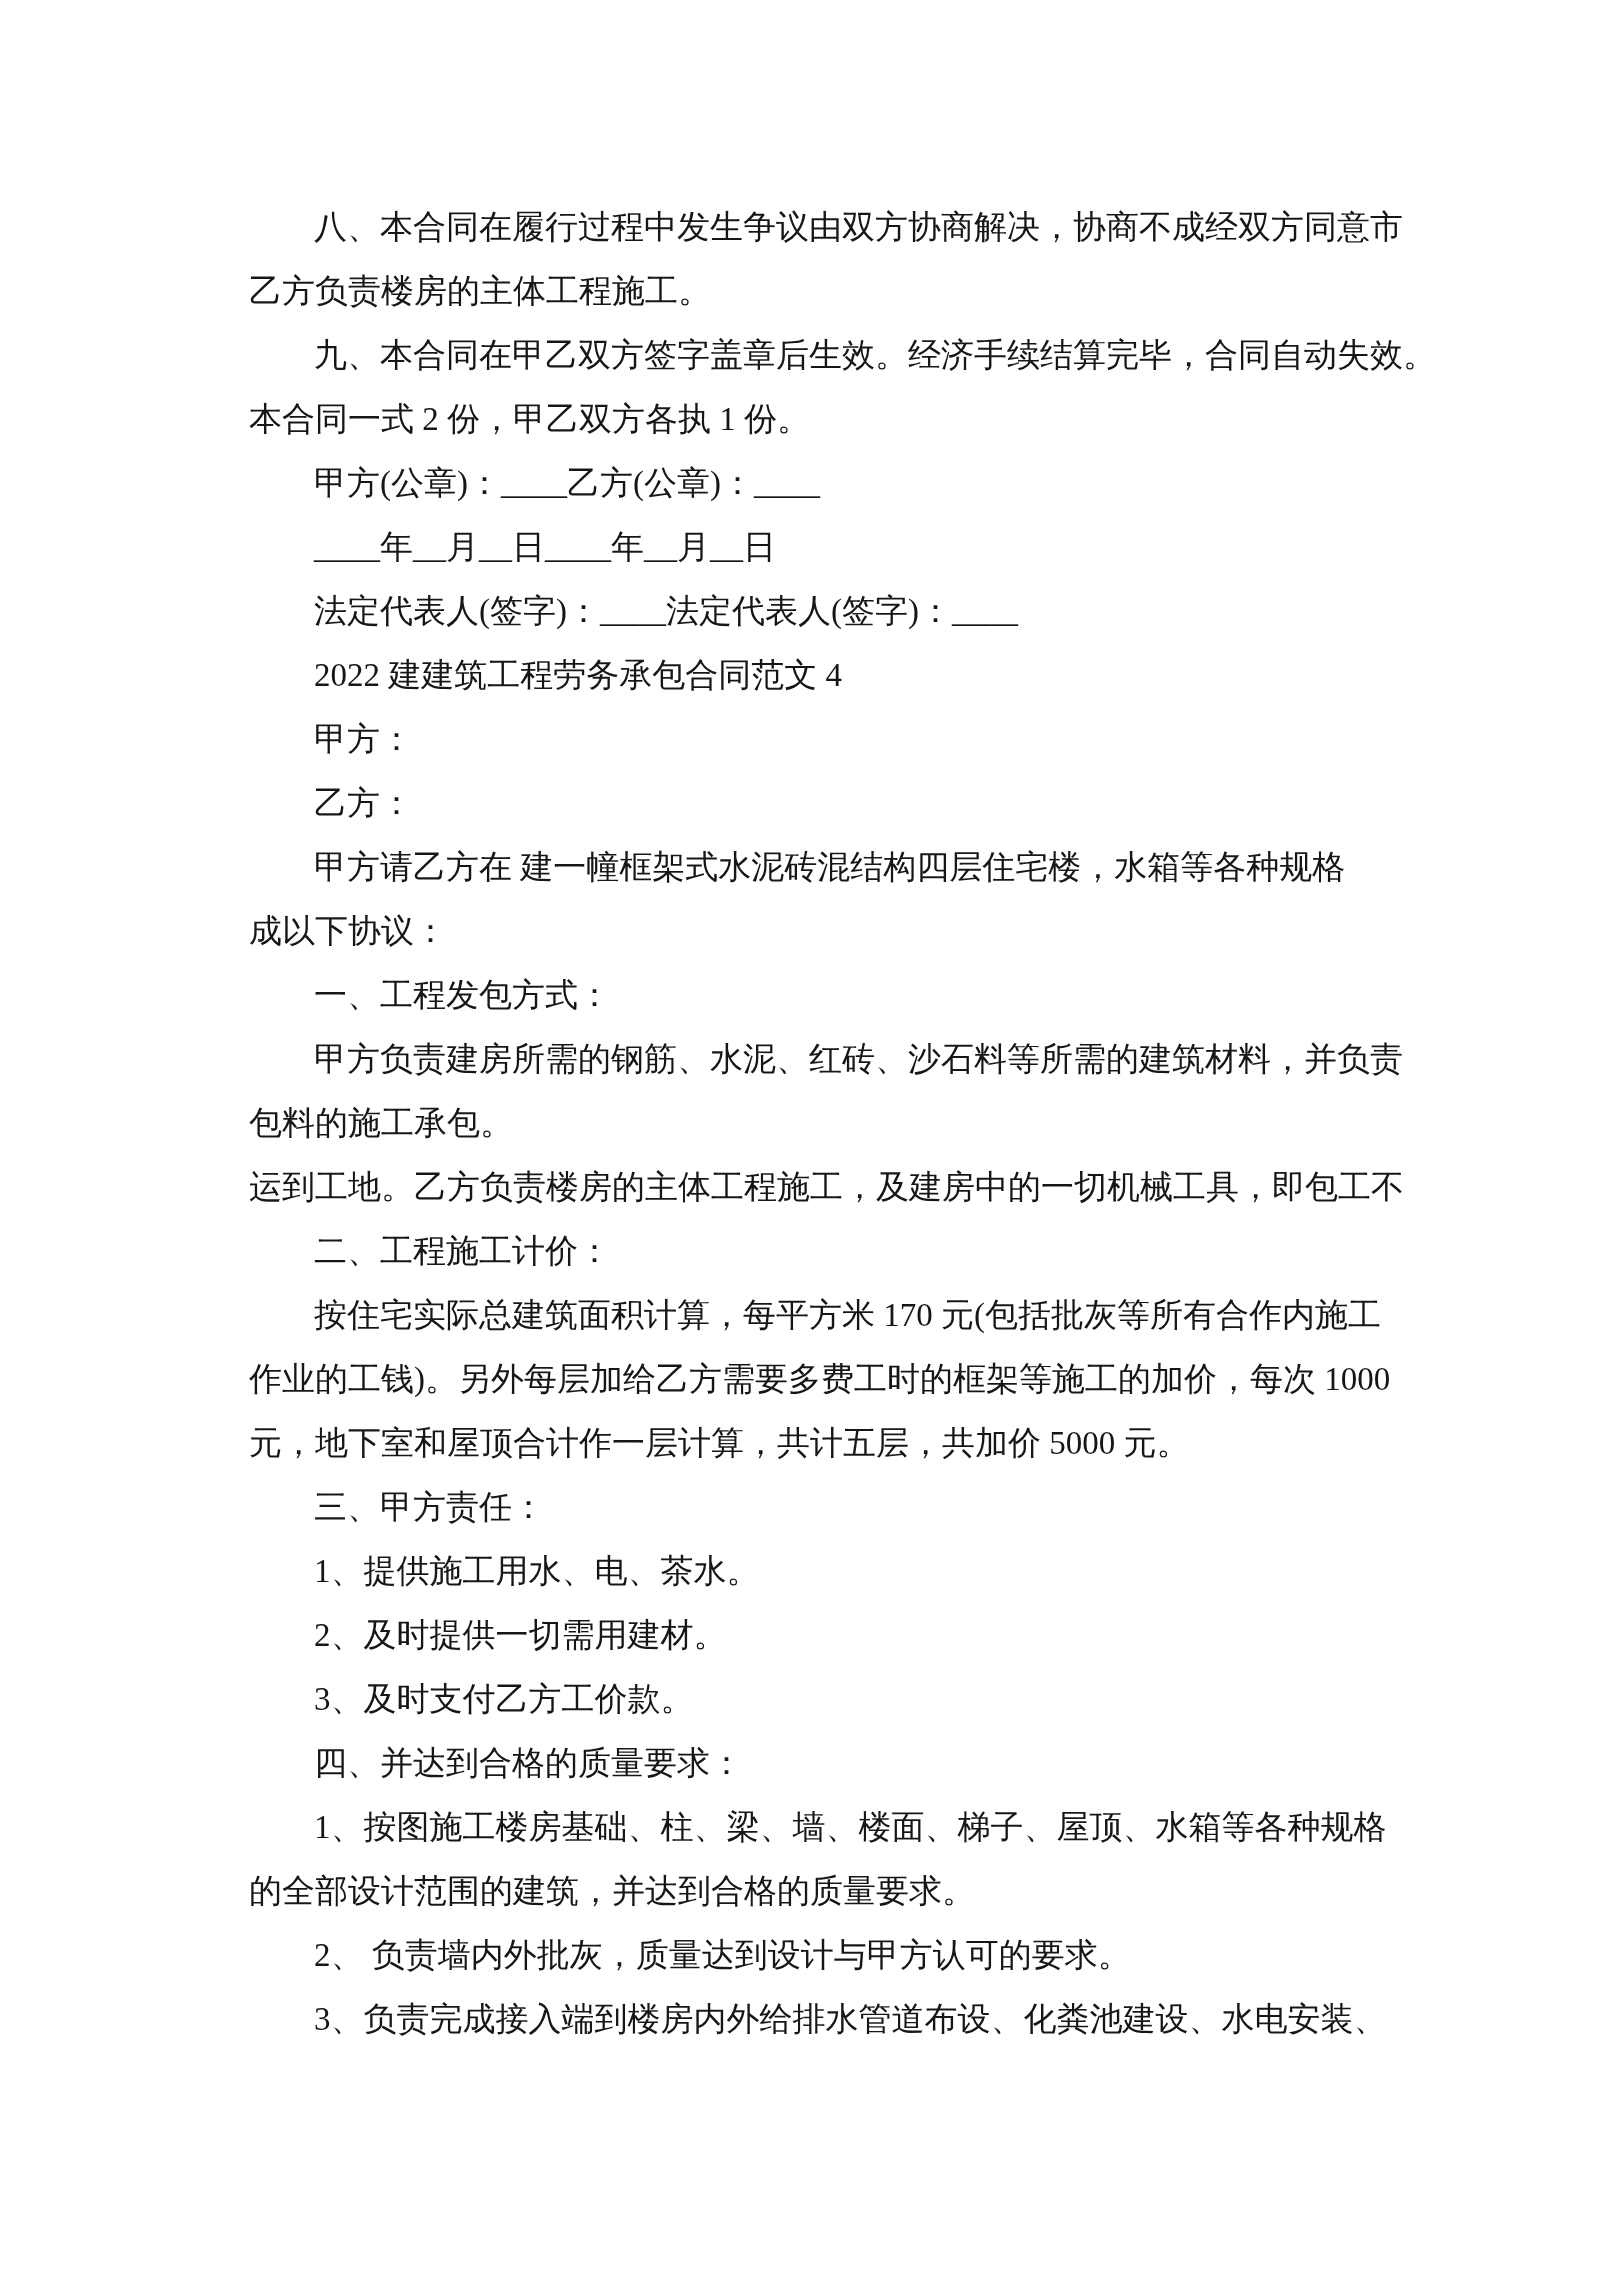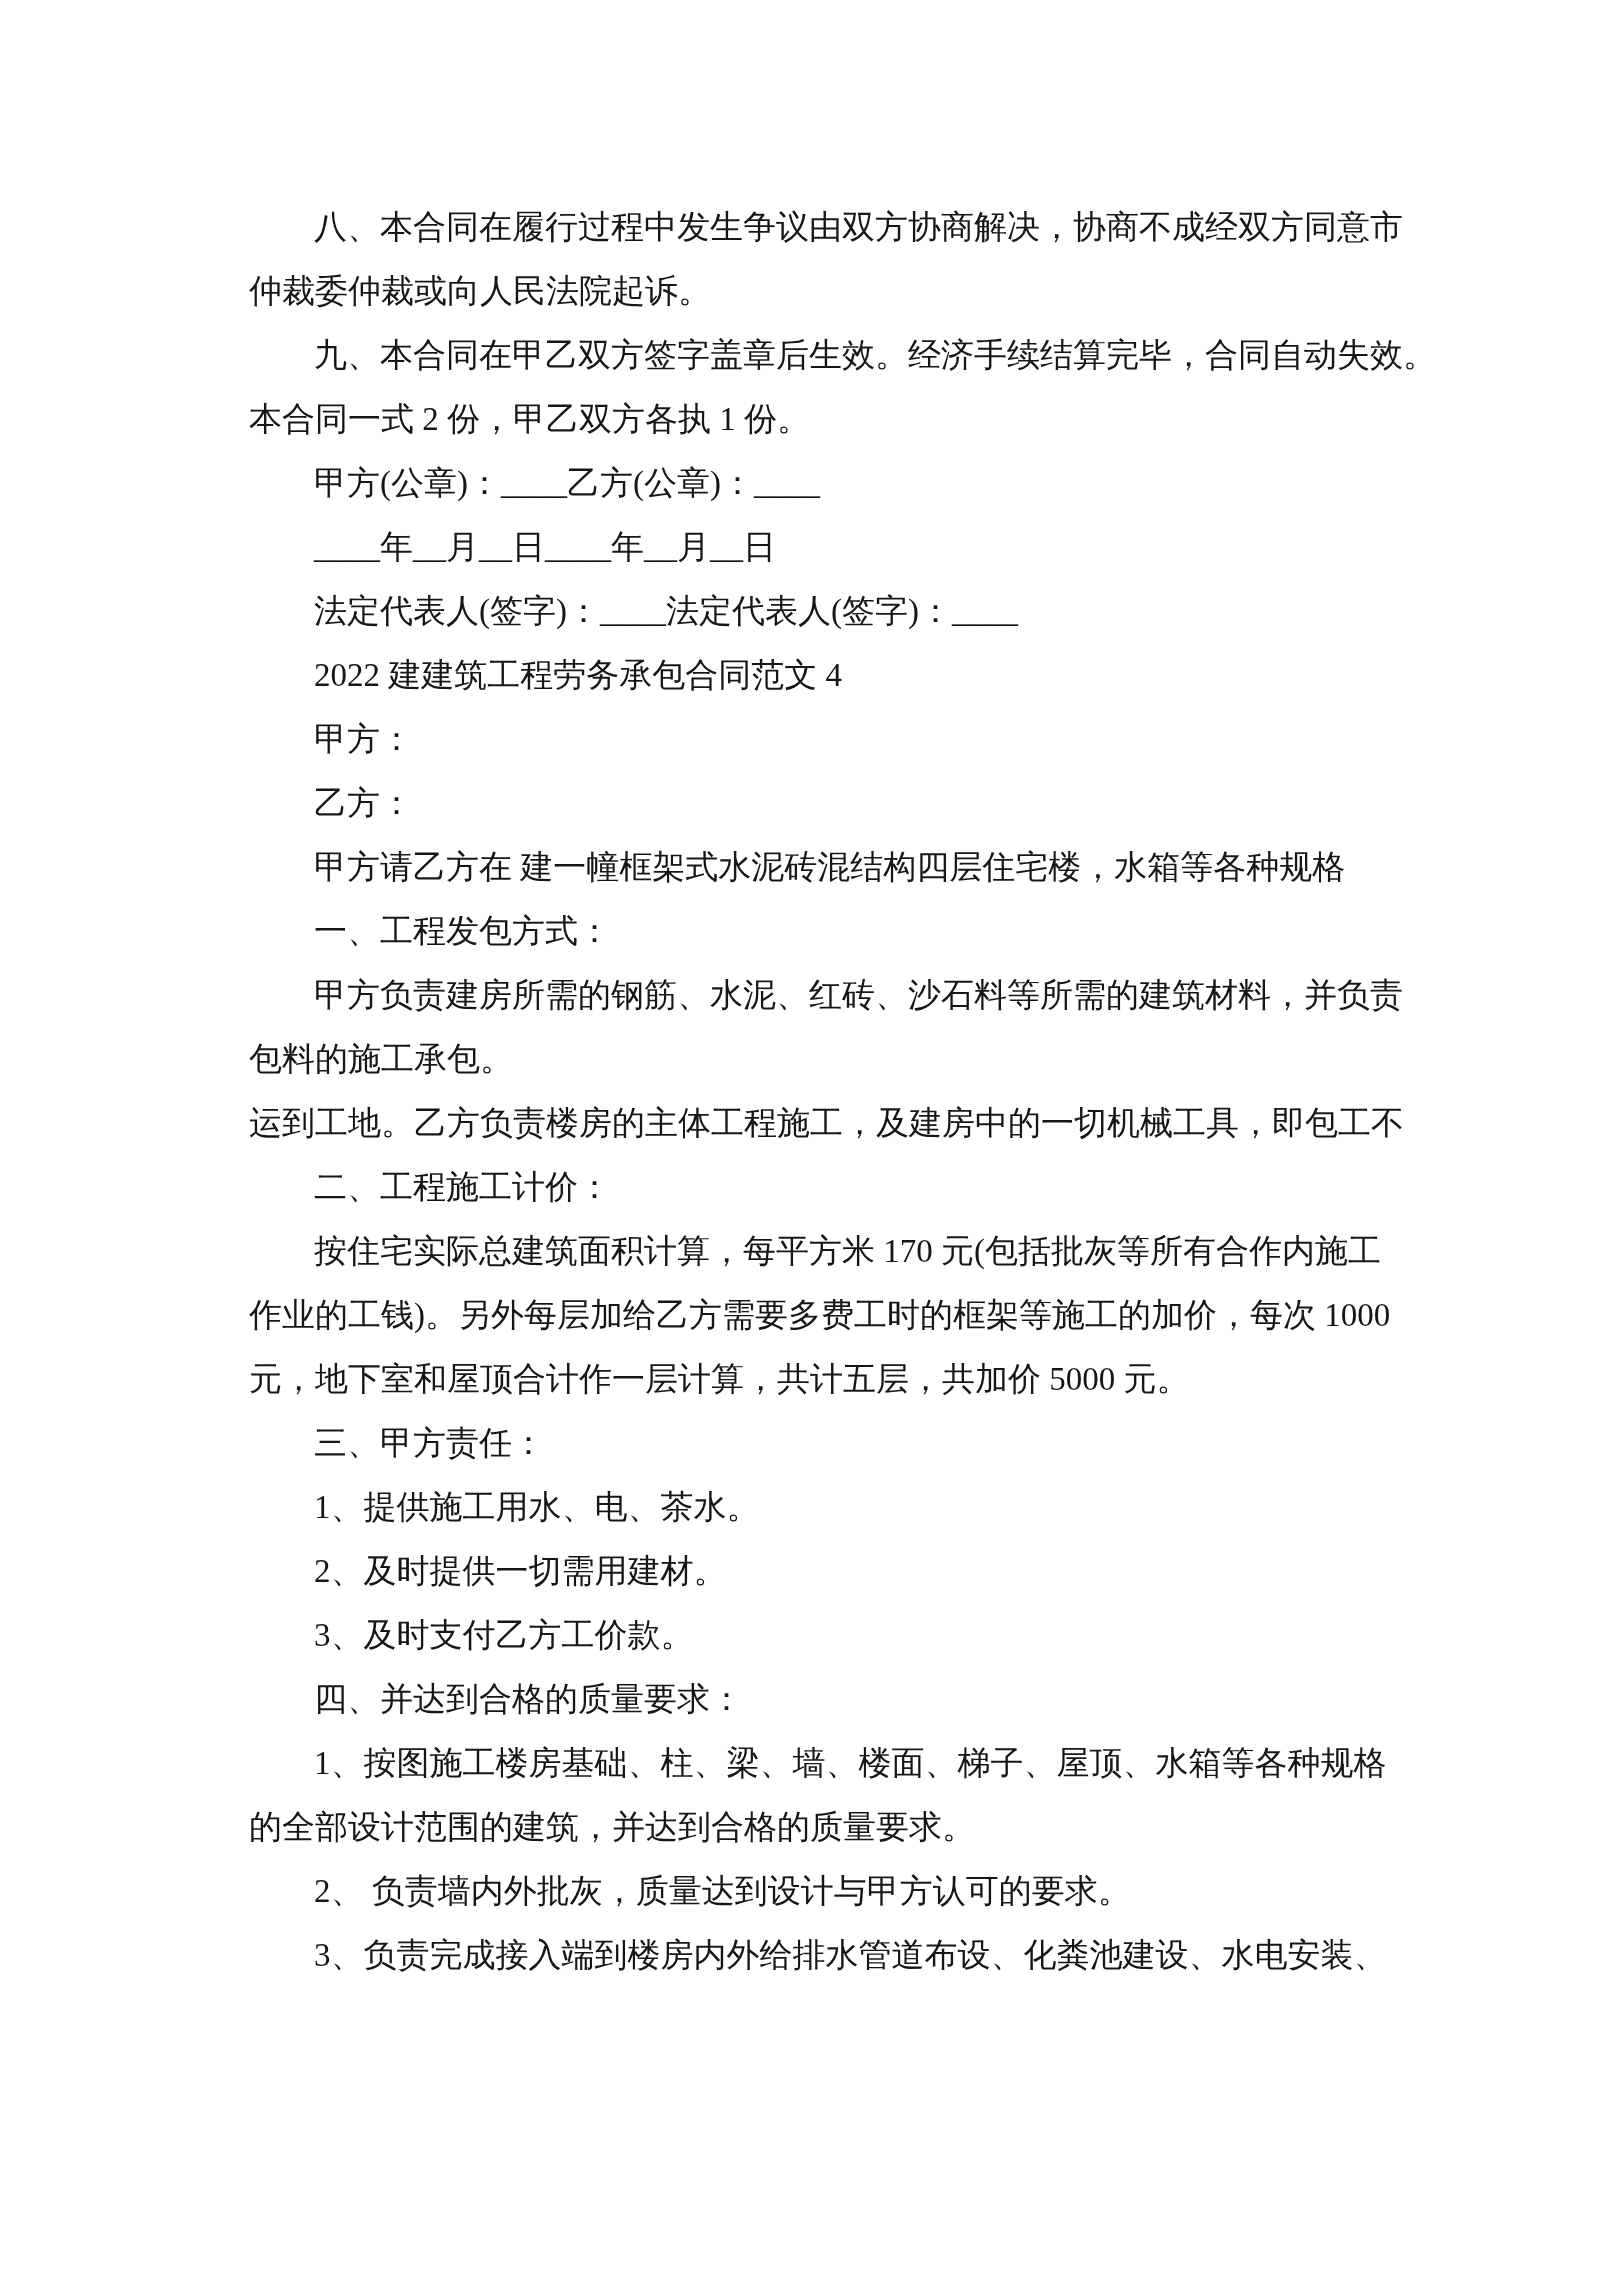--- a/index.html
+++ b/index.html
@@ -32,30 +32,31 @@
     padding-left: 65px; 
   }
 </style>
 </head>
 <body>
 
 <div class="page" style="background: rgb(255, 255, 255); color: rgb(22, 22, 22);">
   <div class="content">
 
   <div class="line indent">八、本合同在履行过程中发生争议由双方协商解决，协商不成经双方同意市</div>
-      <div class="line">仲裁委仲裁或向人民法院起诉。</div>
+      <div class="line">乙方负责楼房的主体工程施工。</div>
       <div class="line indent">九、本合同在甲乙双方签字盖章后生效。经济手续结算完毕，合同自动失效。</div>
       <div class="line">本合同一式 2 份，甲乙双方各执 1 份。</div>
       <div class="line indent">甲方(公章)：____乙方(公章)：____</div>
       <div class="line indent">____年__月__日____年__月__日</div>
       <div class="line indent">法定代表人(签字)：____法定代表人(签字)：____</div>
       <div class="line indent">2022 建建筑工程劳务承包合同范文 4</div>
       <div class="line indent">甲方：</div>
       <div class="line indent">乙方：</div>
       <div class="line indent">甲方请乙方在 建一幢框架式水泥砖混结构四层住宅楼，水箱等各种规格</div>
+      <div class="line">成以下协议：</div>
       <div class="line indent">一、工程发包方式：</div>
       <div class="line indent">甲方负责建房所需的钢筋、水泥、红砖、沙石料等所需的建筑材料，并负责</div>
       <div class="line">包料的施工承包。</div>
       <div class="line">运到工地。乙方负责楼房的主体工程施工，及建房中的一切机械工具，即包工不</div>
       <div class="line indent">二、工程施工计价：</div>
       <div class="line indent">按住宅实际总建筑面积计算，每平方米 170 元(包括批灰等所有合作内施工</div>
       <div class="line">作业的工钱)。另外每层加给乙方需要多费工时的框架等施工的加价，每次 1000</div>
       <div class="line">元，地下室和屋顶合计作一层计算，共计五层，共加价 5000 元。</div>
       <div class="line indent">三、甲方责任：</div>
       <div class="line indent">1、提供施工用水、电、茶水。</div>

